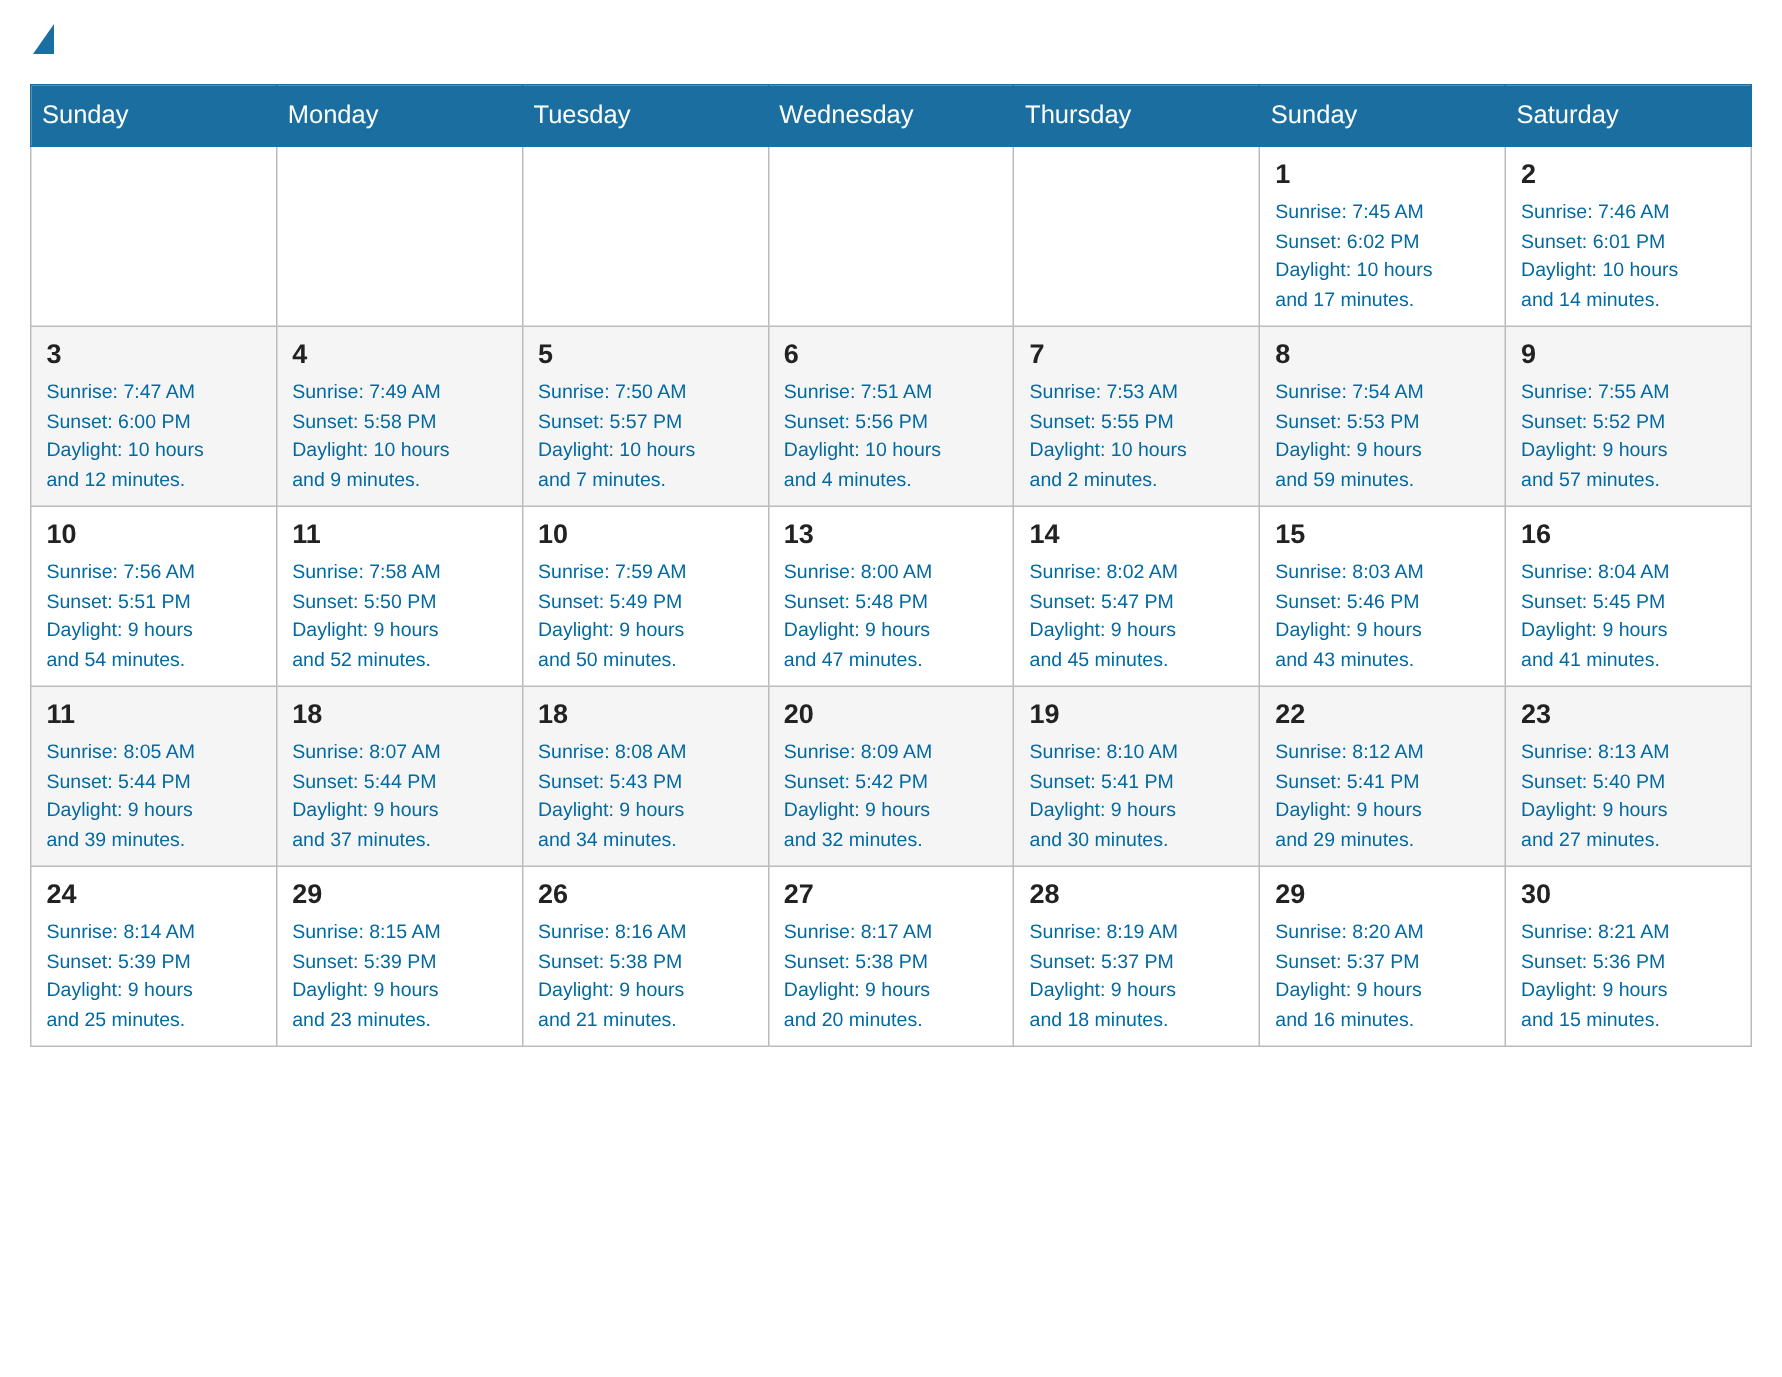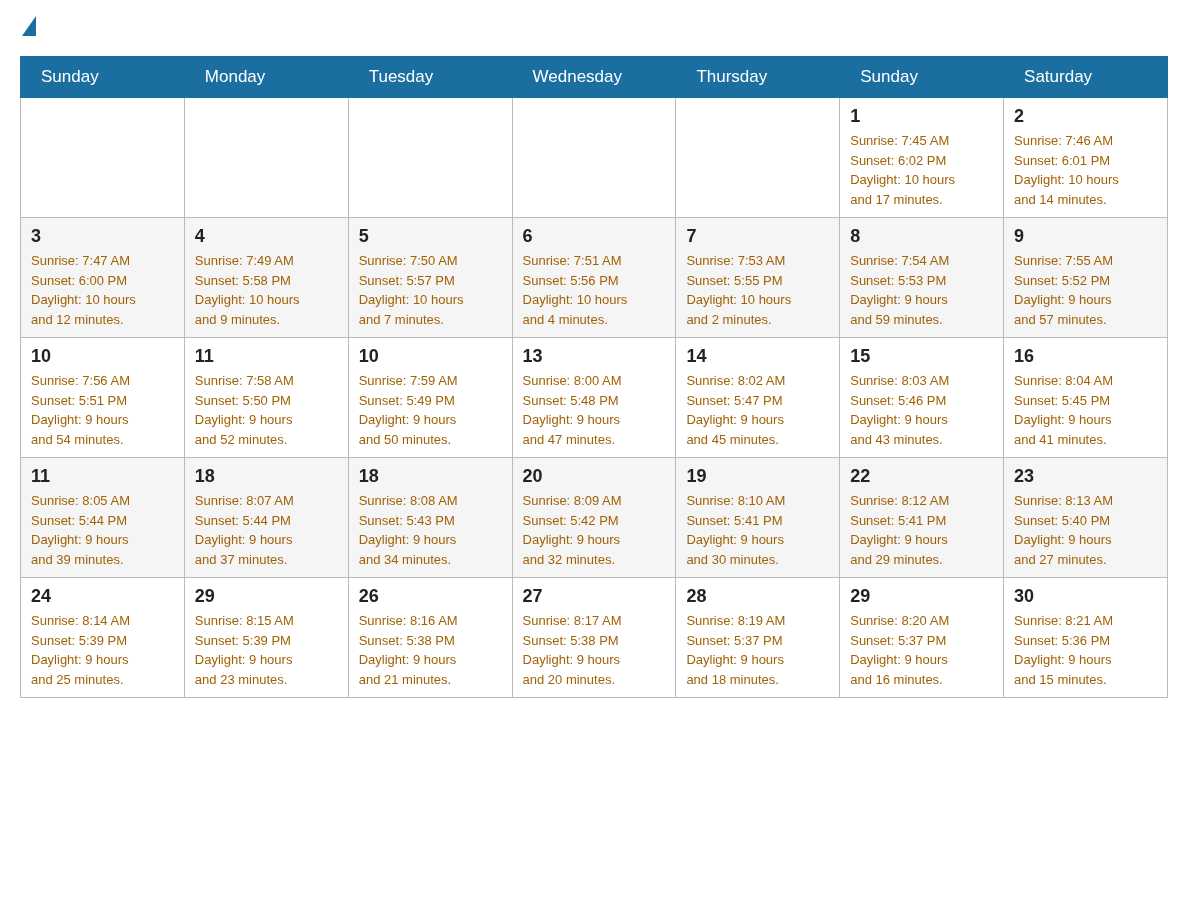--- a/index.html
+++ b/index.html
@@ -57,21 +57,21 @@
       margin-top: 4px;
     }
     .calendar-table {
       width: 100%;
       border-collapse: collapse;
       border: 1px solid #999;
     }
     .calendar-table th {
       background-color: #1a6fa0;
       color: #fff;
-      padding: 10px 20px;
+      padding: 10px 7px;
       font-size: 17px;
       font-weight: normal;
       text-align: left;
       border: 1px solid #1a6fa0;
     }
     .calendar-table td {
       vertical-align: top;
       padding: 8px 10px;
       border: 1px solid #bbb;
       width: calc(100% / 7);
@@ -79,21 +79,21 @@
       height: 120px;
     }
     .day-number {
       font-size: 18px;
       font-weight: bold;
       color: #222;
       margin-bottom: 4px;
     }
     .day-info {
       font-size: 13px;
-      color: #a16207;
+      color: #0369a1;
       line-height: 1.5;
     }
     .empty-cell {
       background: #f9f9f9;
     }
     tr:nth-child(even) td {
       background-color: #f5f5f5;
     }
     tr:nth-child(odd) td {
       background-color: #ffffff;

